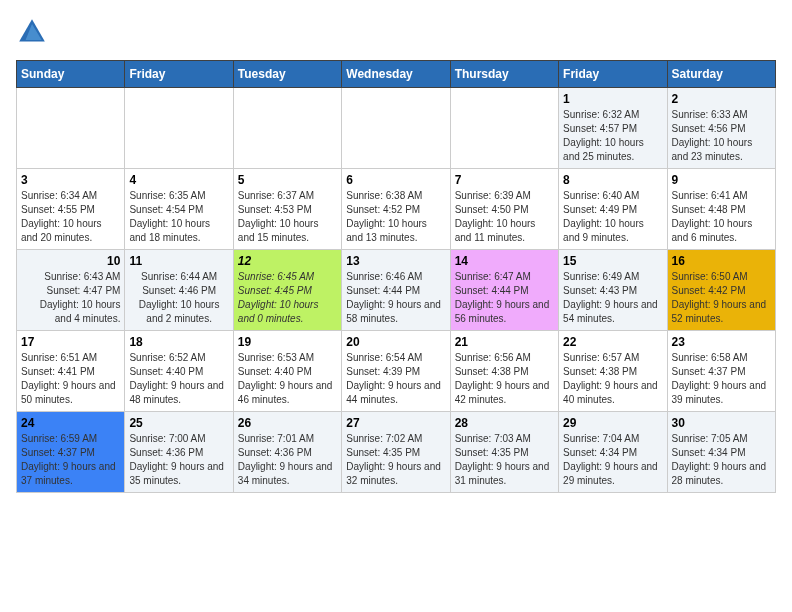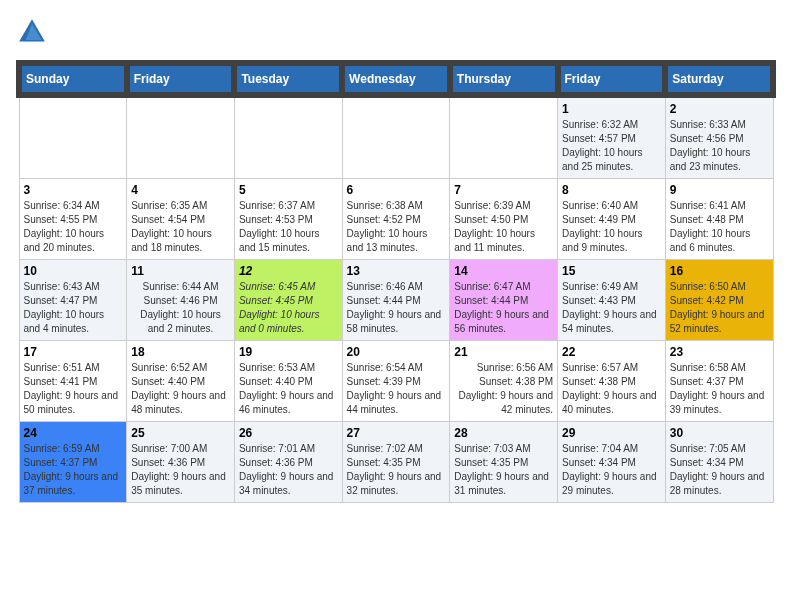--- a/index.html
+++ b/index.html
@@ -56,21 +56,21 @@
       width: 100%;
       border-collapse: collapse;
       font-size: 11px;
     }
     .calendar th {
       background-color: #2a6db5;
       color: #fff;
       padding: 6px 4px;
       text-align: left;
       font-size: 12px;
-      border: 6px solid #404040;
+      border: 1px solid #404040;
     }
     .calendar td {
       border: 1px solid #ccc;
       vertical-align: top;
       padding: 4px;
       width: calc(100% / 7);
       min-height: 80px;
       background: #fff;
     }
     .calendar tr:nth-child(odd) td {
@@ -184,21 +184,21 @@
 Daylight: 10 hours and 9 minutes.</div>
         </td>
         <td>
           <span class="day-number">9</span>
           <div class="day-info" style="white-space: pre-line;">Sunrise: 6:41 AM
 Sunset: 4:48 PM
 Daylight: 10 hours and 6 minutes.</div>
         </td>
       </tr>
       <tr>
-        <td style="background: rgb(240, 244, 248);">
+        <td style="background: rgb(240, 244, 248); text-align: right;">
           <span class="day-number">10</span>
           <div class="day-info" style="white-space: pre-line;">Sunrise: 6:43 AM
 Sunset: 4:47 PM
 Daylight: 10 hours and 4 minutes.</div>
         </td>
         <td style="background: rgb(240, 244, 248);">
           <span class="day-number">11</span>
           <div class="day-info" style="white-space: pre-line; text-align: center;">Sunrise: 6:44 AM
 Sunset: 4:46 PM
 Daylight: 10 hours and 2 minutes.</div>
@@ -254,21 +254,21 @@
 Daylight: 9 hours and 46 minutes.</div>
         </td>
         <td>
           <span class="day-number">20</span>
           <div class="day-info" style="white-space: pre-line;">Sunrise: 6:54 AM
 Sunset: 4:39 PM
 Daylight: 9 hours and 44 minutes.</div>
         </td>
         <td>
           <span class="day-number">21</span>
-          <div class="day-info" style="white-space: pre-line; text-align: right;">Sunrise: 6:56 AM
+          <div class="day-info" style="white-space: pre-line;">Sunrise: 6:56 AM
 Sunset: 4:38 PM
 Daylight: 9 hours and 42 minutes.</div>
         </td>
         <td>
           <span class="day-number">22</span>
           <div class="day-info" style="white-space: pre-line;">Sunrise: 6:57 AM
 Sunset: 4:38 PM
 Daylight: 9 hours and 40 minutes.</div>
         </td>
         <td>

